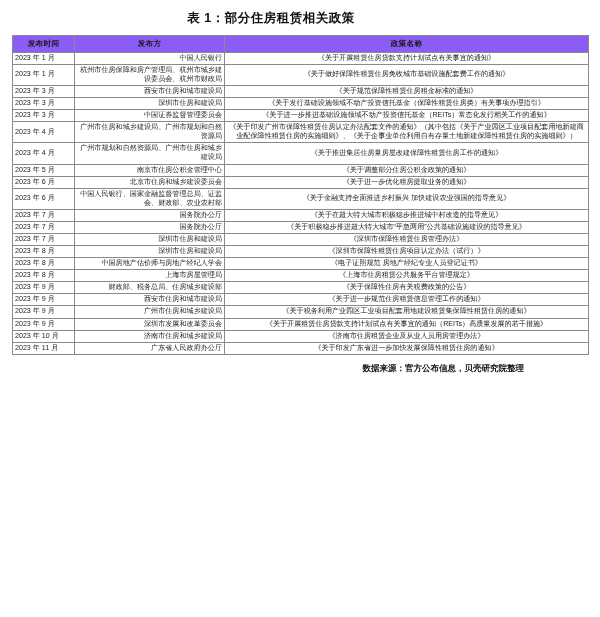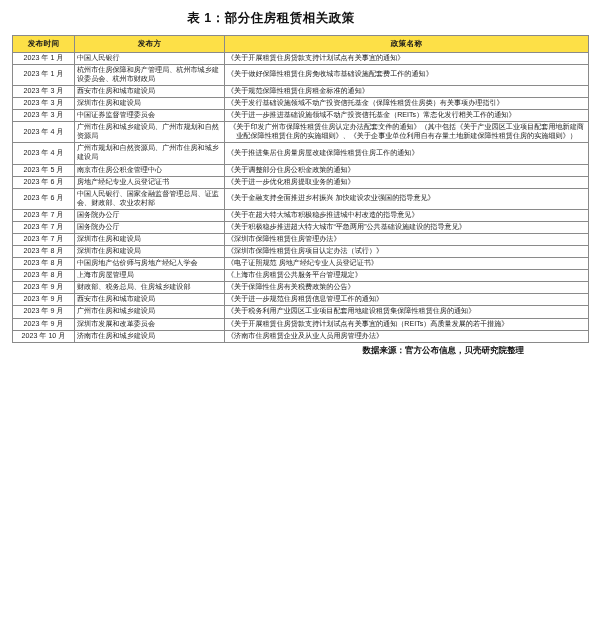--- a/index.html
+++ b/index.html
@@ -39,48 +39,47 @@
   }
   table.policy th, table.policy td {
     border: 1px solid #8a8a8a;
     padding: 1px 2px;
     vertical-align: middle;
     font-size: 7.1px;
     line-height: 1.28;
     color: #1a1a1a;
   }
   table.policy thead th {
-    background: #fde047;
+    background: #8b5cf6;
     font-weight: bold;
     text-align: center;
     font-size: 7.6px;
     padding: 3px 2px;
     letter-spacing: 0.3px;
   }
   col.c-date { width: 62px; }
   col.c-dept { width: 150px; }
   col.c-policy { width: 364px; }
   td.date {
-    text-align: center;
     white-space: nowrap;
   }
   td.dept {
-    text-align: left;
+    text-align: right;
   }
   td.policy {
     text-align: center;
     padding-left: 5px;
   }
   td.policy.center {
-    text-align: left;
+    text-align: center;
     padding-left: 2px;
     margin-left: 24px;
   }
   .source {
-    margin-top: 2px;
+    margin-top: 8px;
     text-align: right;
     padding-right: 6px;
     font-size: 8.5px;
     font-weight: bold;
     color: #111;
   }
 </style>
 </head>
 <body>
 
@@ -137,21 +136,21 @@
           <td class="dept">广州市规划和自然资源局、广州市住房和城乡建设局</td>
           <td class="policy center">《关于推进集居住房量房屋改建保障性租赁住房工作的通知》</td>
         </tr>
         <tr>
           <td class="date">2023 年 5 月</td>
           <td class="dept">南京市住房公积金管理中心</td>
           <td class="policy center">《关于调整部分住房公积金政策的通知》</td>
         </tr>
         <tr>
           <td class="date">2023 年 6 月</td>
-          <td class="dept">房地产经纪专业人员登记证书</td>
+          <td class="dept">北京市住房和城乡建设委员会</td>
           <td class="policy center">《关于进一步优化租房提取业务的通知》</td>
         </tr>
         <tr>
           <td class="date">2023 年 6 月</td>
           <td class="dept">中国人民银行、国家金融监督管理总局、证监会、财政部、农业农村部</td>
           <td class="policy center">《关于金融支持全面推进乡村振兴 加快建设农业强国的指导意见》</td>
         </tr>
         <tr>
           <td class="date">2023 年 7 月</td>
           <td class="dept">国务院办公厅</td>
@@ -200,18 +199,23 @@
         <tr>
           <td class="date">2023 年 9 月</td>
           <td class="dept">深圳市发展和改革委员会</td>
           <td class="policy center">《关于开展租赁住房贷款支持计划试点有关事宜的通知（REITs）高质量发展的若干措施》</td>
         </tr>
         <tr>
           <td class="date">2023 年 10 月</td>
           <td class="dept">济南市住房和城乡建设局</td>
           <td class="policy center">《济南市住房租赁企业及从业人员用房管理办法》</td>
         </tr>
+        <tr>
+          <td class="date">2023 年 11 月</td>
+          <td class="dept">广东省人民政府办公厅</td>
+          <td class="policy center">《关于印发广东省进一步加快发展保障性租赁住房的通知》</td>
+        </tr>
       </tbody>
   </table>
 
   <div class="source">数据来源：官方公布信息，贝壳研究院整理</div>
 
 </div>
 
 </body></html>

